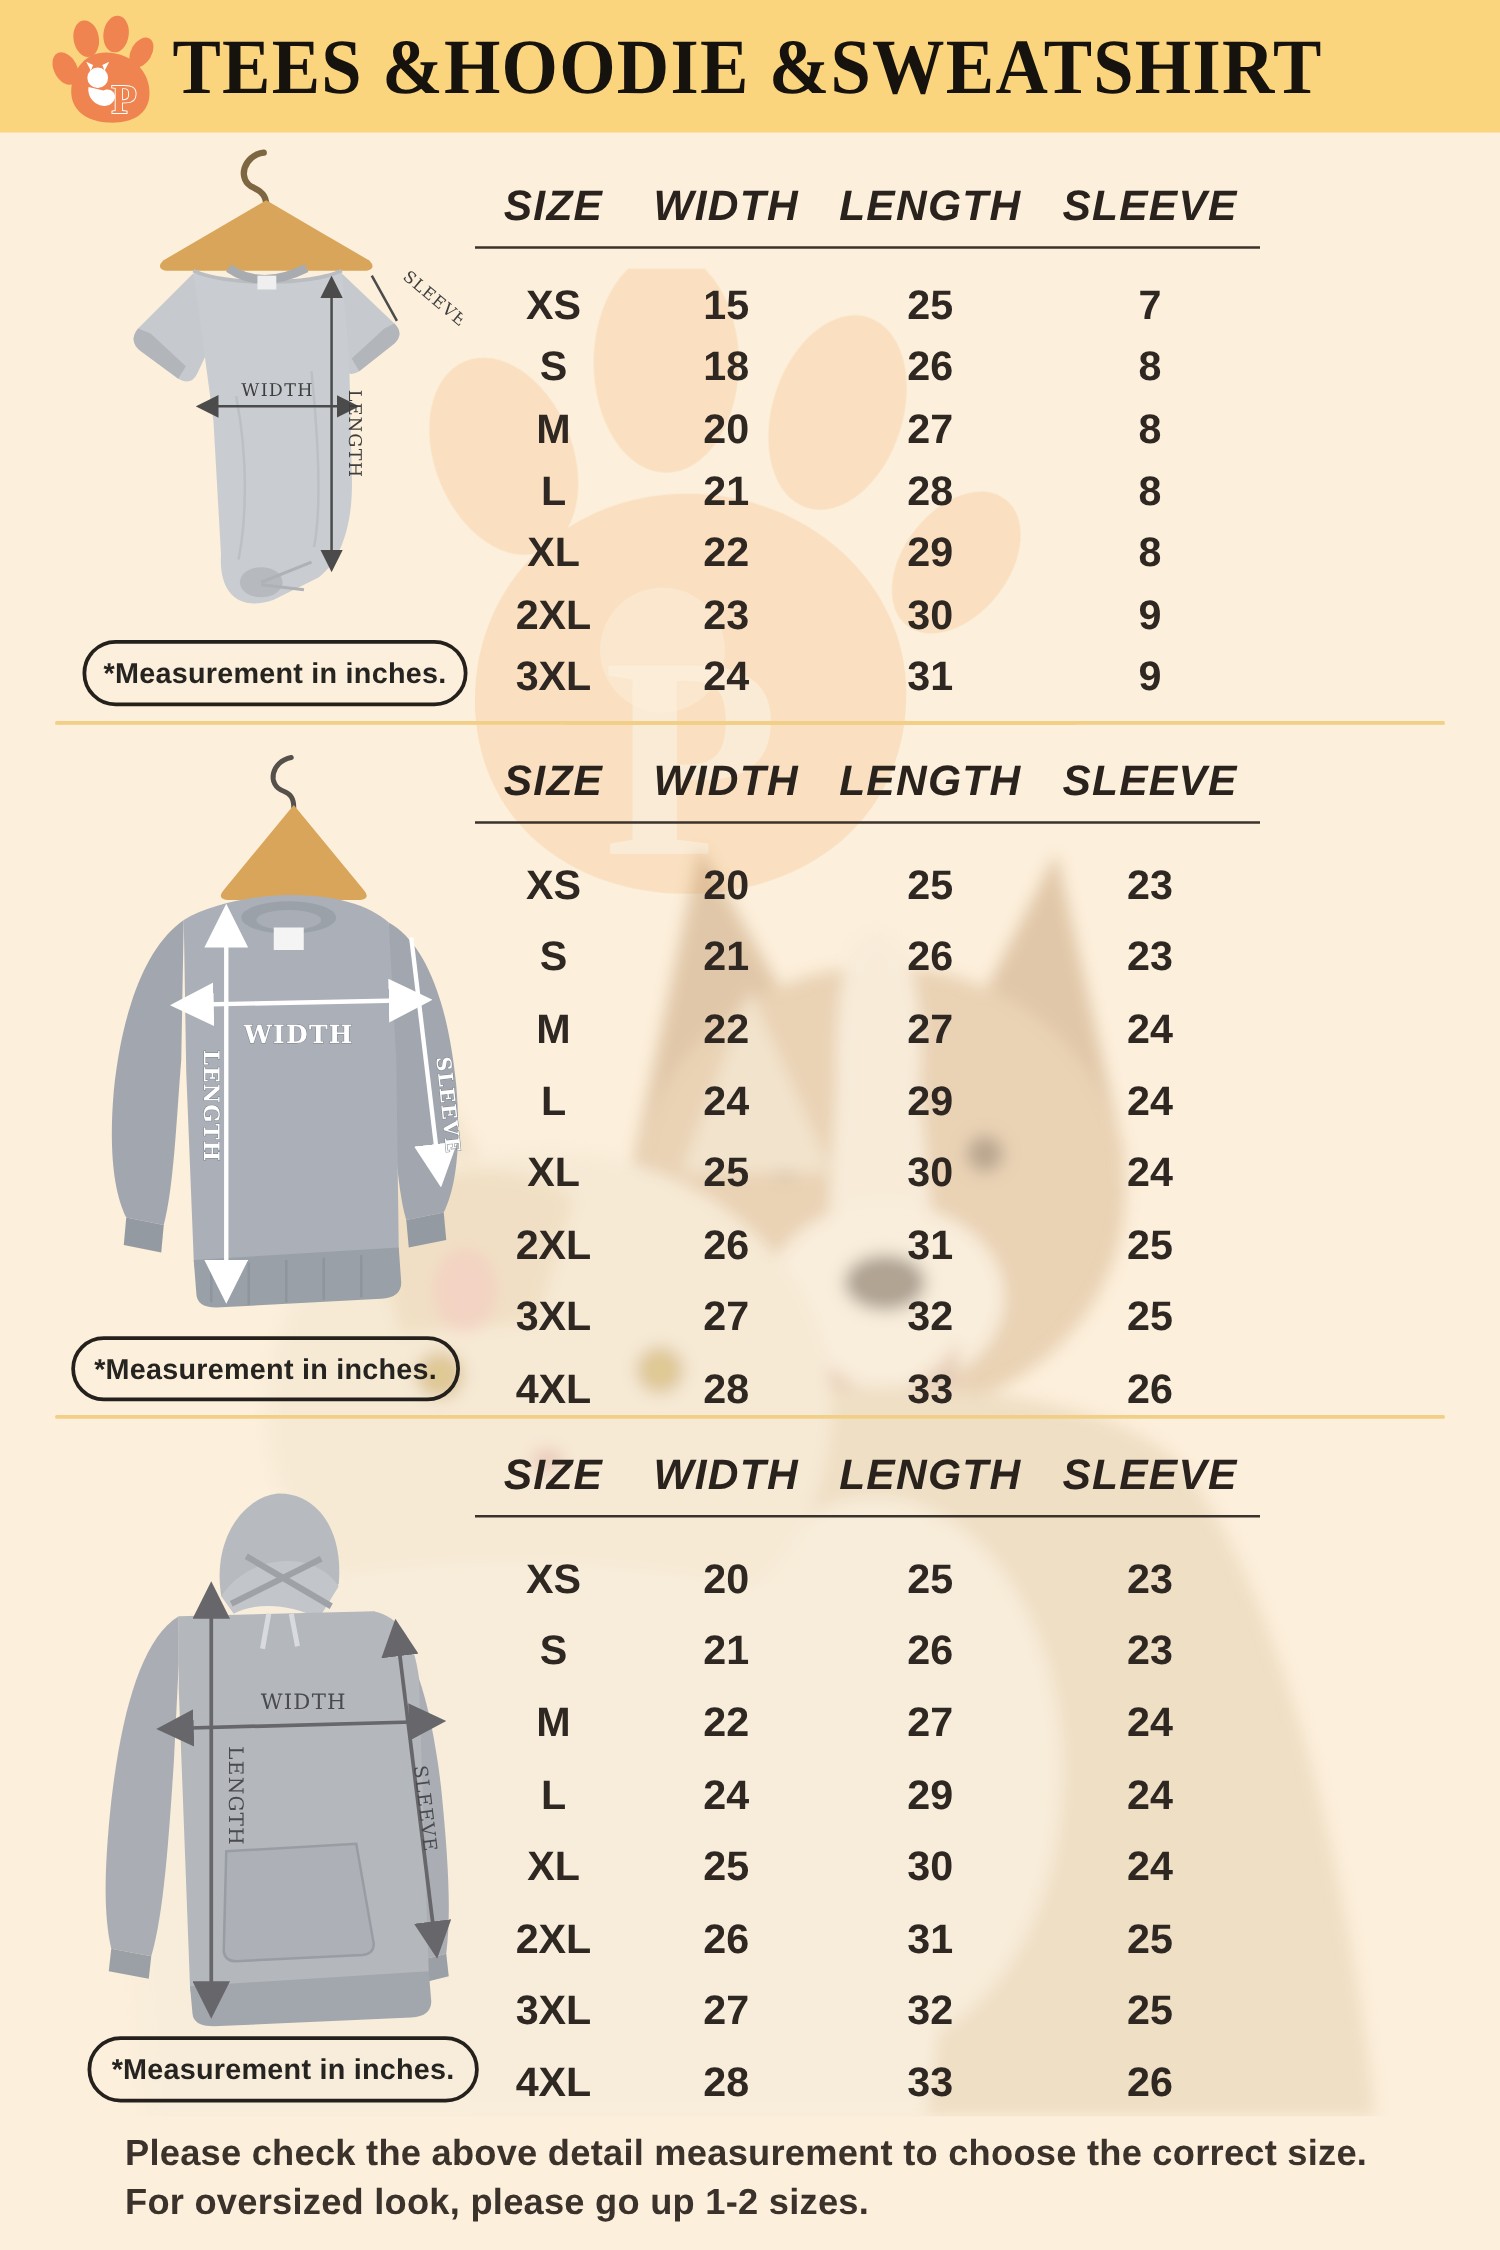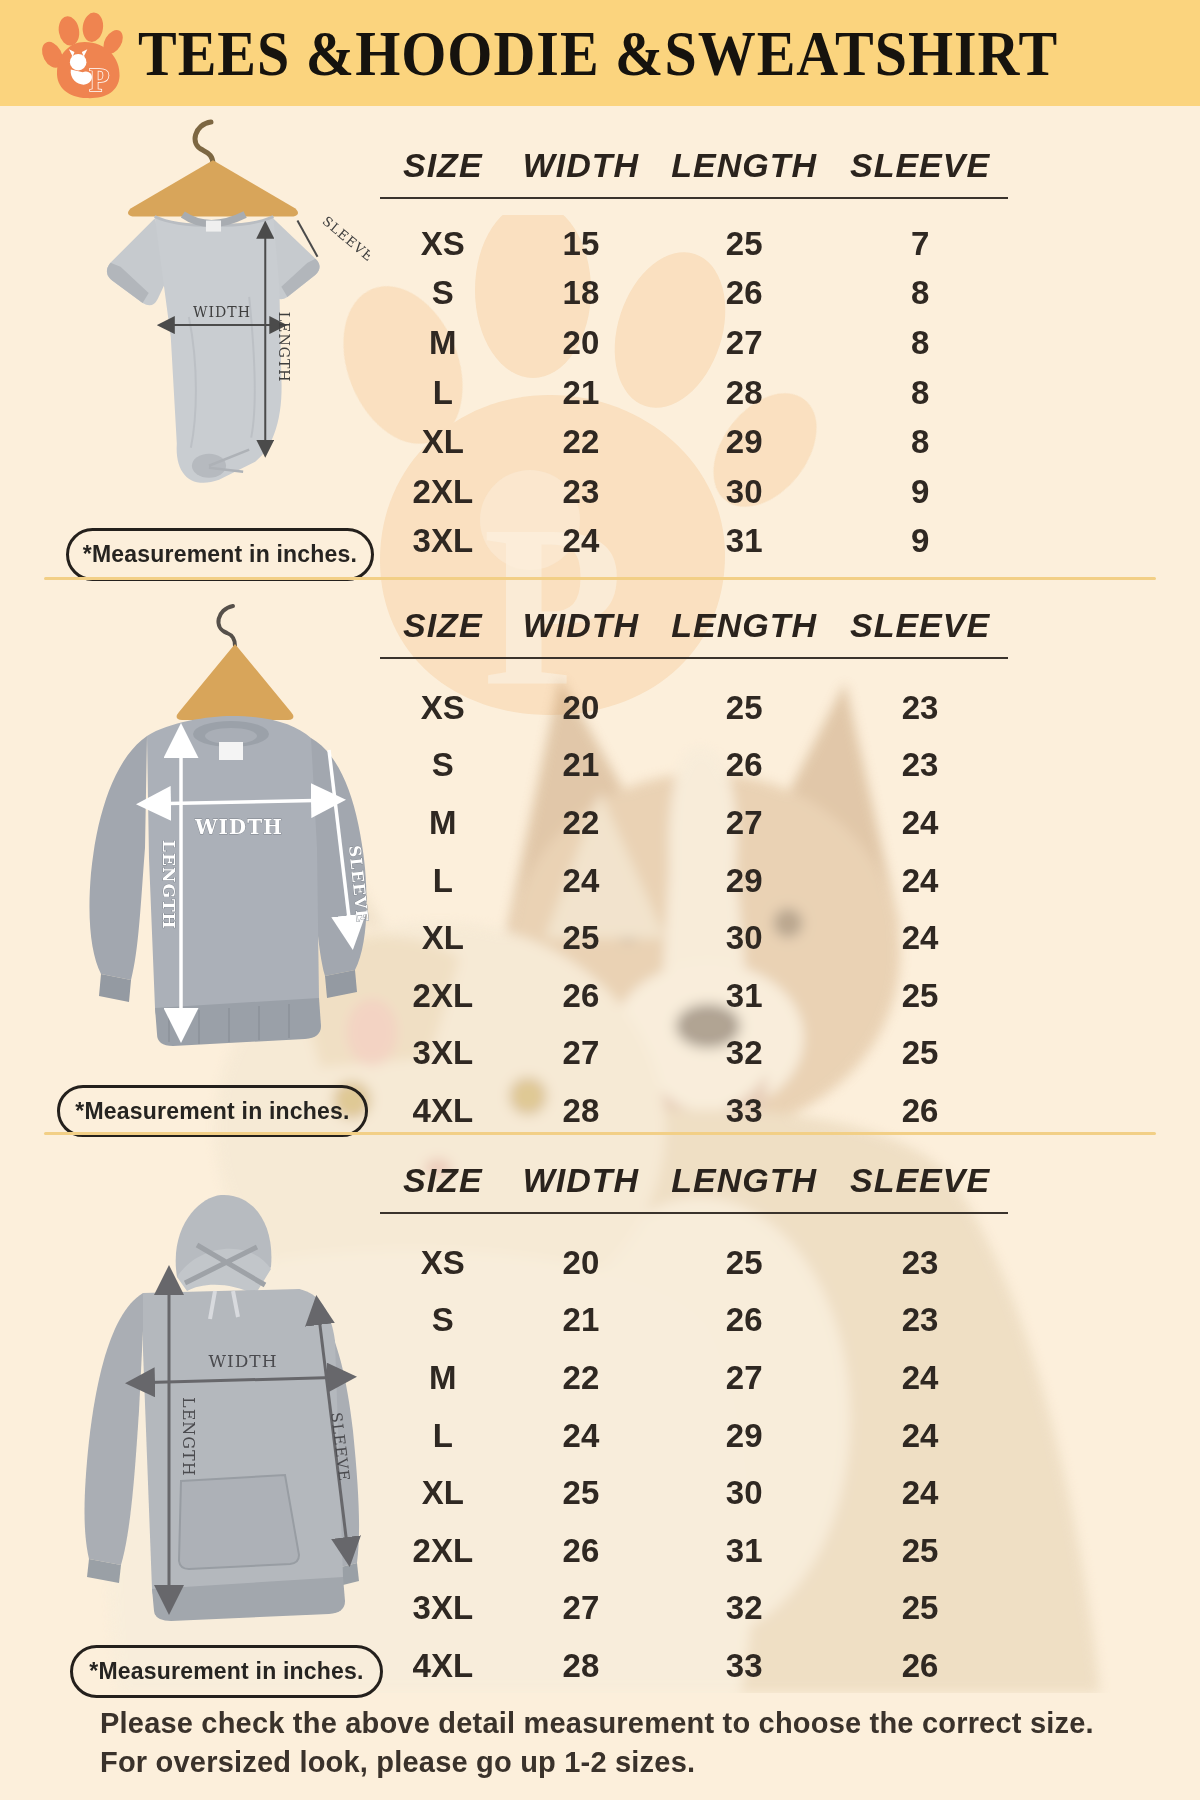--- a/index.html
+++ b/index.html
@@ -15,21 +15,21 @@
   .watermark{position:absolute;left:285px;top:215px;z-index:0;}
   .pets{position:absolute;left:0;top:608px;z-index:1;}
   
   .photo{position:absolute;left:58px;width:312px;z-index:2;}
   .photo.tee{top:116px;height:392px;}
   .photo.sweat{top:598px;height:465px;}
   .photo.hood{top:1185px;height:440px;}
   
   .pill{position:absolute;z-index:3;border:3px solid #24201C;border-radius:28px;
         display:flex;align-items:center;justify-content:center;font-size:23px;font-weight:bold;
-        color:#262421;letter-spacing:0.2px;margin-top:16px;}
+        color:#262421;letter-spacing:0.2px;}
   .pill.p1{left:66px;top:512px;width:302px;height:47px;}
   .pill.p2{left:57px;top:1069px;width:305px;height:46px;}
   .pill.p3{left:70px;top:1629px;width:307px;height:47px;}
   
   .divider{position:absolute;left:44px;width:1112px;height:3px;background:#F2CF86;z-index:3;border-radius:2px;}
   .divider.d1{top:577px;}
   .divider.d2{top:1132px;}
   
   .table{position:absolute;left:380px;width:628px;z-index:3;}
   .table.t1{top:145px;}

